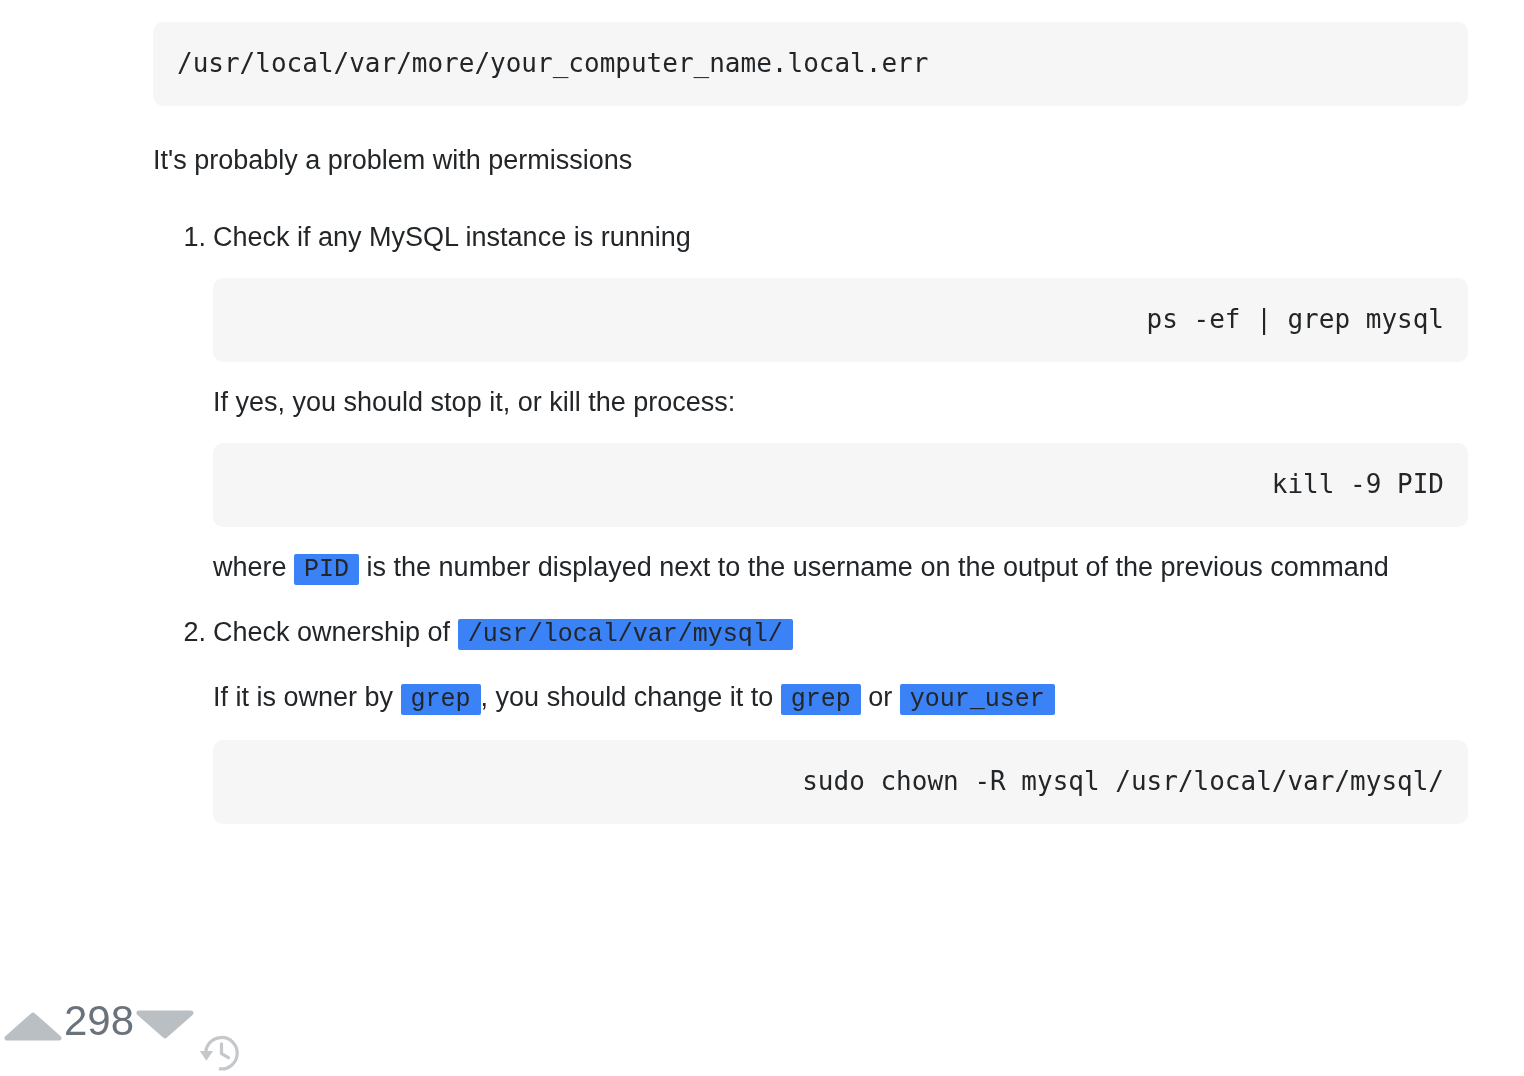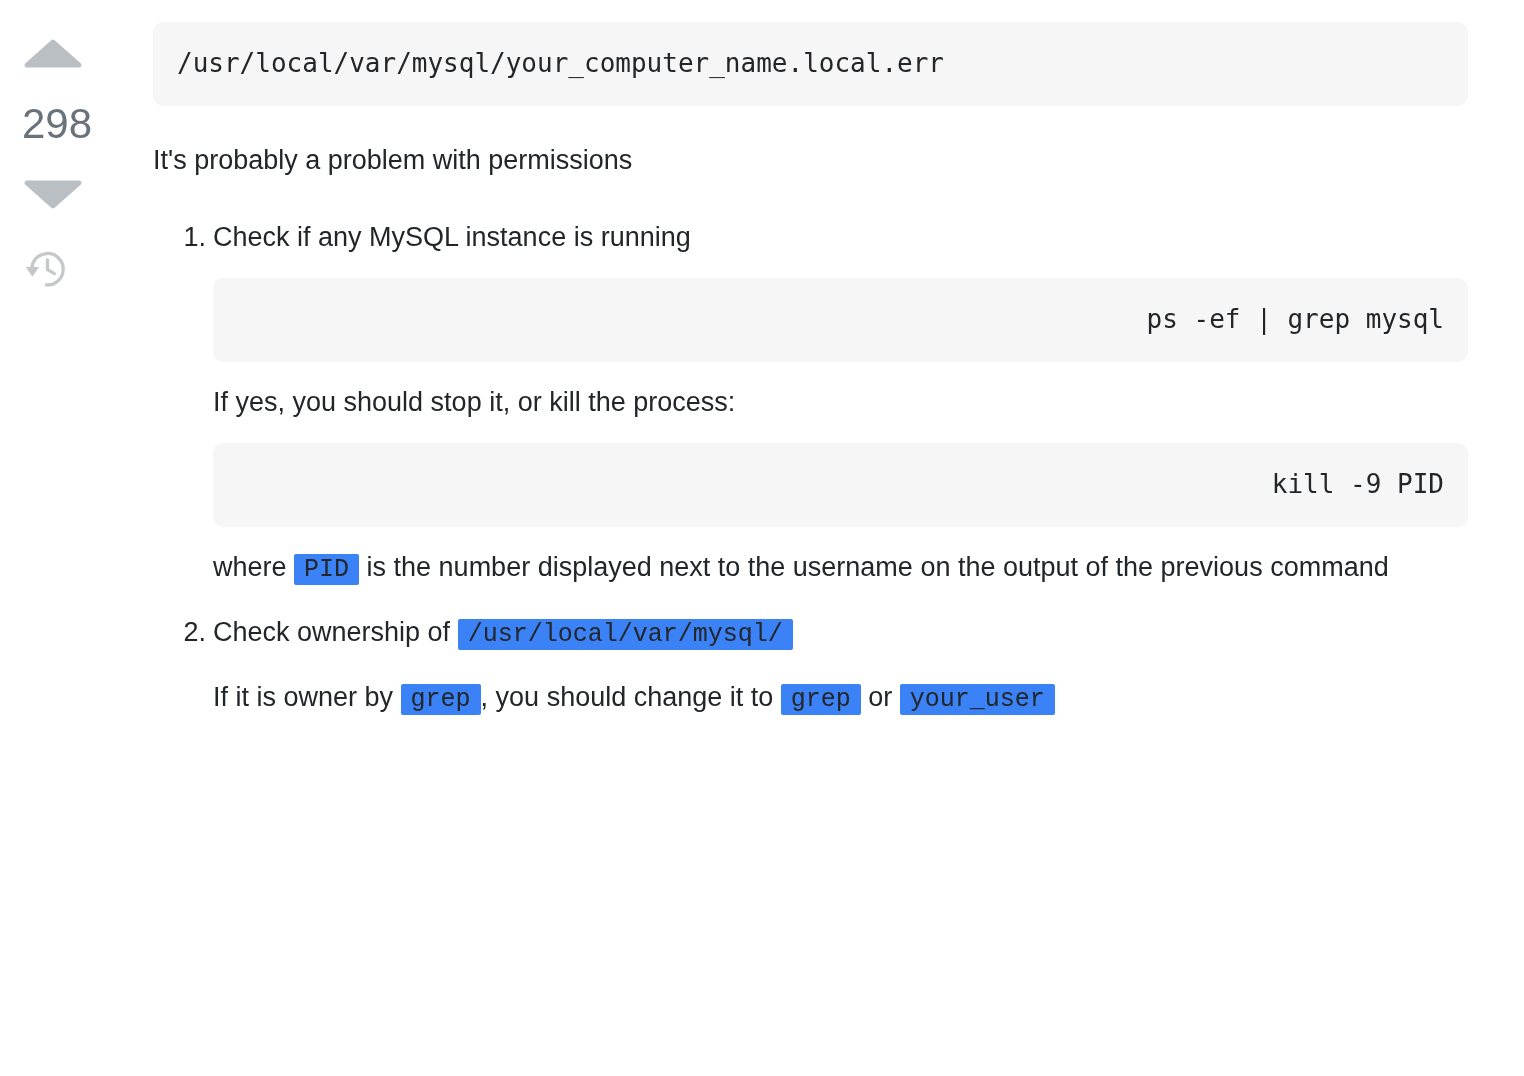--- a/index.html
+++ b/index.html
@@ -12,24 +12,24 @@
     font-family: "Liberation Sans", sans-serif;
     color: #232629;
     overflow: hidden;
   }
 
   
   .vote-cell {
     width: 153px;
     flex: none;
     display: flex;
-    flex-direction: column;
-    align-items: flex-start;
+    flex-direction: row;
+    align-items: flex-end;
     padding-top: 38px;
-    padding-left: 22px;
+    padding-left: 2px;
   }
   .vote-btn {
     background: none;
     border: none;
     padding: 0;
     cursor: pointer;
     line-height: 0;
   }
   .vote-btn.up   { margin-bottom: 34px; }
   .vote-btn.down { margin-bottom: 36px; }
@@ -134,30 +134,31 @@
         <svg width="46" height="46" viewBox="0 0 24 24">
           <path d="M12 20.2 A8.2 8.2 0 1 0 5.2 13.4" fill="none" stroke="#c4c8cb" stroke-width="1.7"></path>
           <path d="M2.0 10.9 L8.9 10.9 L5.4 16.1 Z" fill="#c4c8cb"></path>
           <path d="M13.3 7.2 L13.3 12.3 L16.9 14.4" fill="none" stroke="#c4c8cb" stroke-width="1.7" stroke-linecap="round" stroke-linejoin="round"></path>
         </svg>
       </span>
     </button>
   </div>
 
   <div class="answer-body">
-      <pre class="code-block"><code>/usr/local/var/mysql/your_computer_name.local.err</code></pre>
+      <pre class="code-block"><code>/usr/local/var/more/your_computer_name.local.err</code></pre>
       <p class="para">It's probably a problem with permissions</p>
       <div class="li-row">
         <span class="li-num">1.</span>
         <div class="li-text">Check if any MySQL instance is running</div>
       </div>
       <pre class="code-block ind"><code>ps -ef | grep mysql</code></pre>
       <p class="para ind">If yes, you should stop it, or kill the process:</p>
       <pre class="code-block ind"><code>kill -9 PID</code></pre>
       <p class="para ind">where <code class="inline-code">PID</code> is the number displayed next to the username on the output of the previous command</p>
       <div class="li-row">
         <span class="li-num">2.</span>
         <div class="li-text">Check ownership of <code class="inline-code">/usr/local/var/mysql/</code></div>
       </div>
       <p class="para ind">If it is owner by <code class="inline-code">grep</code>, you should change it to <code class="inline-code">grep</code> or <code class="inline-code">your_user</code></p>
+      <pre class="code-block ind"><code>sudo chown -R mysql /usr/local/var/mysql/</code></pre>
     </div>
 
 </div>
 
 </body></html>

